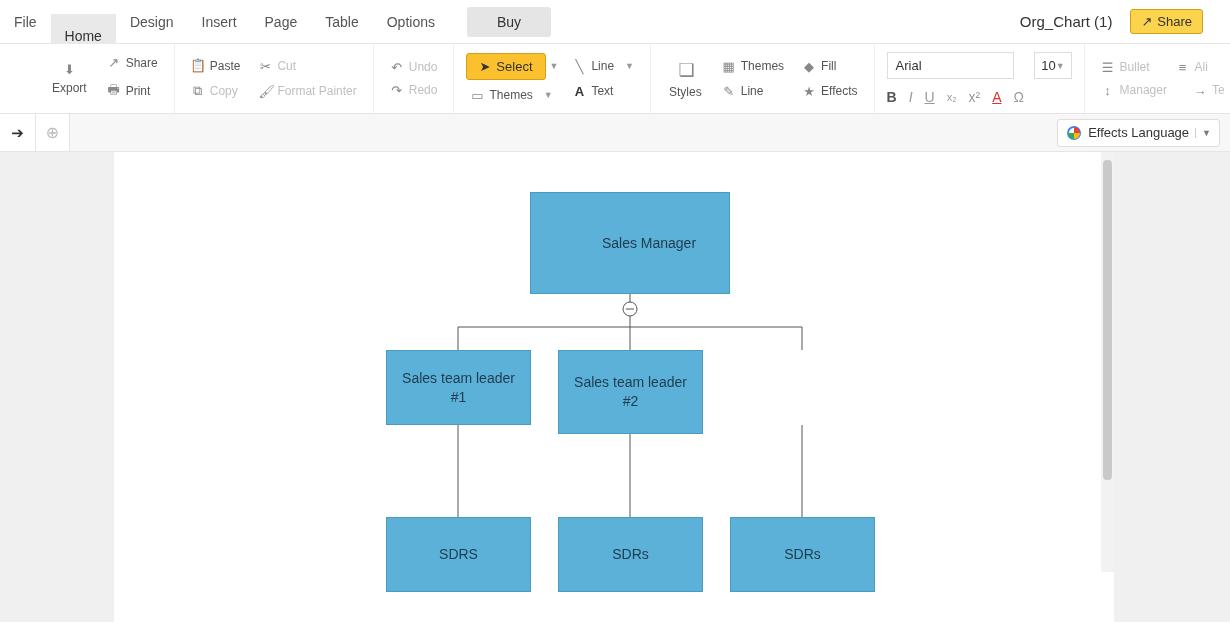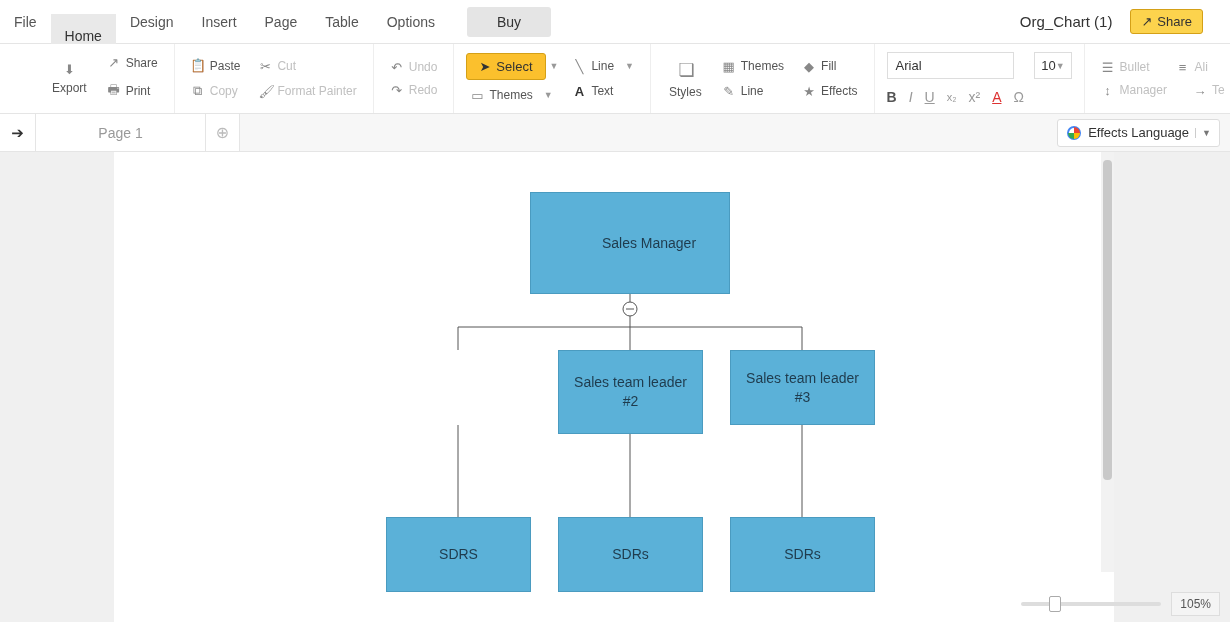--- a/index.html
+++ b/index.html
@@ -230,21 +230,20 @@
       <div class="ribbon-btn disabled">
           <span class="icon">→</span>
           <span>Te</span>
         </div>
     </div>
   </div>
 </div>
 
 <div class="page-tabs">
   <div class="panel-toggle">➔</div>
-  <div class="page-tab">Page 1</div>
   <div class="add-page">⊕</div>
   <div class="lang-select">
     <svg width="16" height="16">
         <circle cx="8" cy="8" r="6" fill="none" stroke="#4285F4" stroke-width="2"></circle>
         <path d="M8 2a6 6 0 016 6h-6z" fill="#EA4335"></path>
         <path d="M14 8a6 6 0 01-6 6V8z" fill="#FBBC05"></path>
         <path d="M8 14a6 6 0 01-6-6h6z" fill="#34A853"></path>
       </svg>
     <span>Effects Language</span>
     <span style="border-left:1px solid #ccc;padding-left:6px;font-size:9px;color:#777">▼</span>
@@ -263,31 +262,25 @@
         <line x1="344" y1="273" x2="344" y2="365"></line>
         <line x1="516" y1="273" x2="516" y2="365"></line>
         <line x1="688" y1="273" x2="688" y2="365"></line>
       </g>
       <circle cx="516" cy="157" r="7" fill="#fff" stroke="#555"></circle>
       <line x1="512" y1="157" x2="520" y2="157" stroke="#555"></line>
     </svg>
 
     <div class="node" style="left:416px; top:40px; width:200px; height:102px;padding-left:44px;">Sales Manager</div>
 
+    <div class="node" style="left:272px; top:198px; width:145px; height:75px;">Sales team leader #1</div>
     <div class="node" style="left:444px; top:198px; width:145px; height:84px;">Sales team leader #2</div>
-    <div class="node" style="left:616px; top:198px; width:145px; height:75px;">Sales team leader #3</div>
 
     <div class="node" style="left:272px; top:365px; width:145px; height:75px;">SDRS</div>
     <div class="node" style="left:444px; top:365px; width:145px; height:75px;">SDRs</div>
     <div class="node" style="left:616px; top:365px; width:145px; height:75px;">SDRs</div>
   </div>
 
   <div class="scrollbar-v">
       <div class="thumb"></div>
     </div>
 
-  <div class="zoom-bar">
-    <div class="zoom-track">
-        <div class="zoom-thumb"></div>
-      </div>
-    <div class="zoom-label">105%</div>
-  </div>
 </div>
 
 </body></html>

